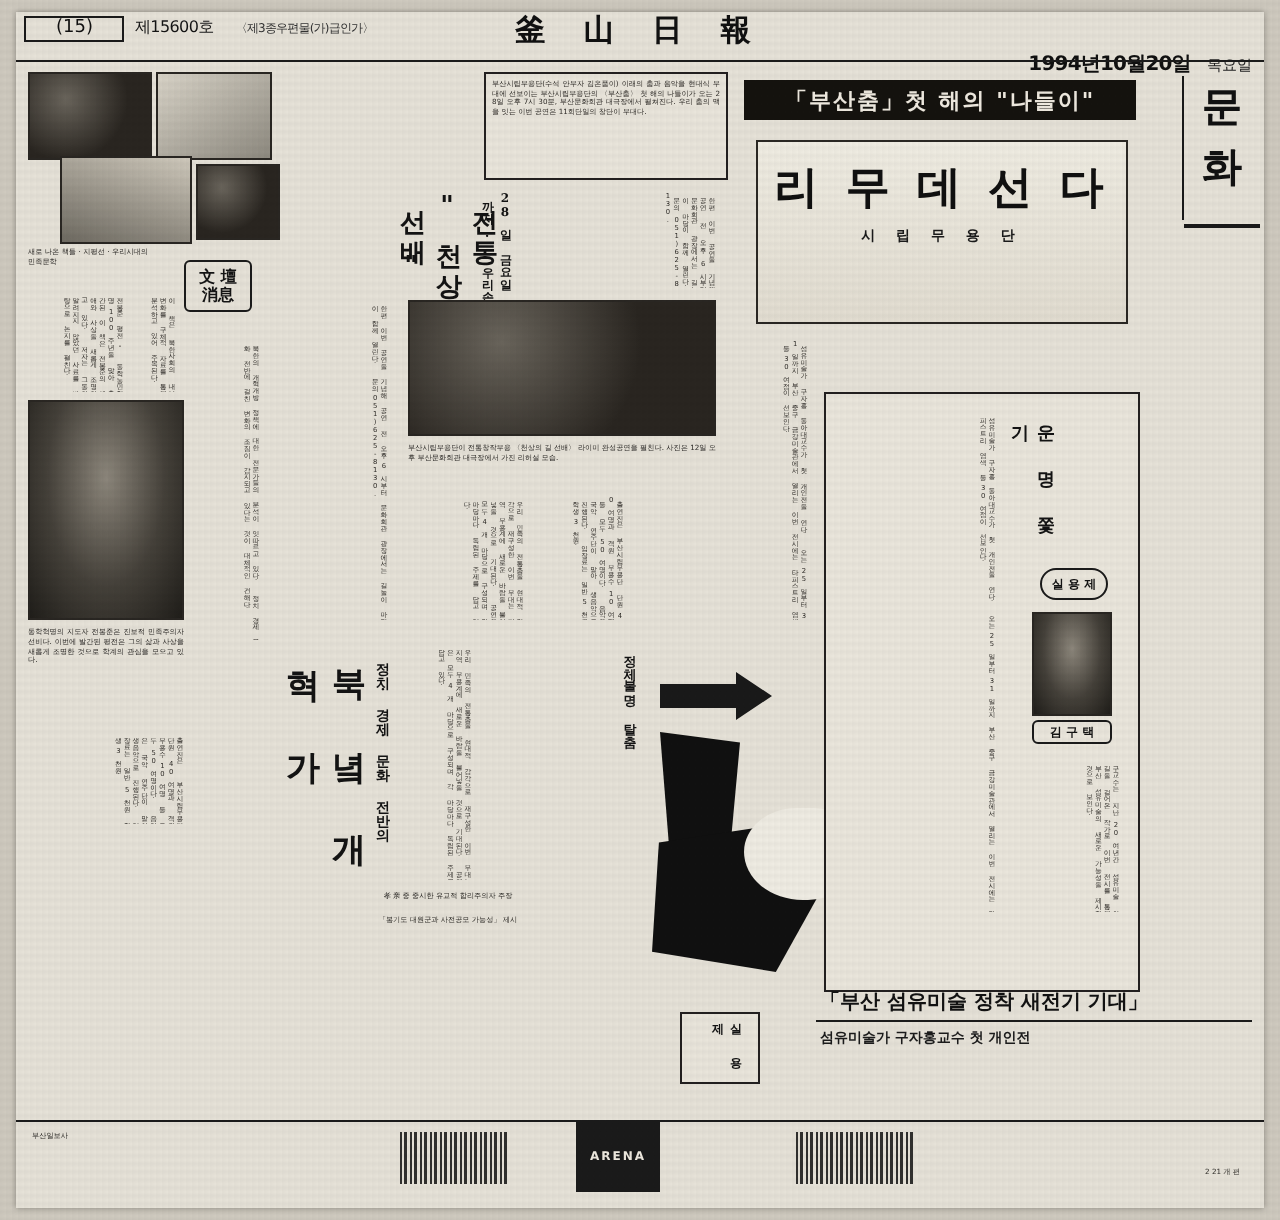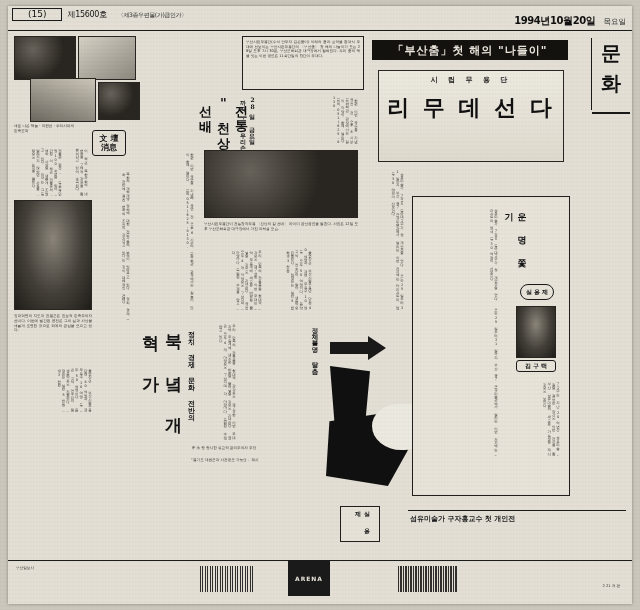--- a/index.html
+++ b/index.html
@@ -34,21 +34,21 @@
     line-height:11px;color:#111;
   }
   .issue{font-size:8px;color:#151515;font-weight:normal;letter-spacing:-.3px;}
   .regmark{font-size:6px;color:#333;margin-left:6px;letter-spacing:-.4px;}
   .mh-title{
     position:absolute;left:0;right:0;text-align:center;top:-2px;
     font-family:"DejaVu Serif","Liberation Serif",serif;
     font-size:15px;font-weight:bold;letter-spacing:7px;color:#111;
   }
   .mh-right{
-    position:absolute;right:6px;top:1px;text-align:right;
+    position:absolute;right:6px;top:12px;text-align:right;
   }
   .date{font-size:10px;font-weight:bold;color:#111;letter-spacing:-.4px;}
   .dayname{font-size:7.5px;color:#222;margin-left:3px;}
   .rule{
     position:absolute;left:8px;width:624px;background:#1c1c1c;
   }
   
   .blk{position:absolute;box-sizing:border-box;}
   .photo{
     background:#3a3733;
@@ -121,20 +121,21 @@
 
 <div id="page">
   <div class="paper"></div>
 
   <div class="masthead">
     <div class="mh-left">
       <span class="pagebox">(15)</span>
       <span class="issue">제15600호</span>
       <span class="regmark">〈제3종우편물(가)급인가〉</span>
     </div>
+    <div class="mh-title">釜 山 日 報</div>
     <div class="mh-right">
       <span class="date">1994년10월20일</span>
       <span class="dayname">목요일</span>
     </div>
   </div>
   <div class="rule" style="top:30px;height:1.4px;"></div>
 
   <div class="munhwa">
     <div class="ch">문</div>
     <div class="ch">화</div>
@@ -173,22 +174,22 @@
   <div class="blk footer-txt" style="left:126px;top:446px;width:196px;text-align:center;">孝 亲 중 중시한 유교적 합리주의자 주장</div>
   <div class="blk footer-txt" style="left:126px;top:458px;width:196px;text-align:center;">「봉기도 대원군과 사전공모 가능성」 제시</div>
 
   <div class="blk boxline" style="left:242px;top:36px;width:122px;height:54px;background:#e9e5db;padding:3px;">
     <div class="txtcol" style="font-size:3.6px;line-height:4.6px;height:48px;">부산시립무용단(수석 안무자 김온품이) 이래의 춤과 음악을 현대식 무대에 선보이는 부산시립무용단의 〈부산춤〉 첫 해의 나들이가 오는 28일 오후 7시 30분, 부산문화회관 대극장에서 펼쳐진다. 우리 춤의 맥을 잇는 이번 공연은 11회단일의 창단이 무대다.</div>
   </div>
 
   <div class="blk invtitle" style="left:372px;top:40px;width:196px;height:20px;font-size:11px;">「부산춤」첫 해의 "나들이"</div>
 
   <div class="blk artbox" style="left:378px;top:70px;width:186px;height:92px;background:linear-gradient(180deg,#efece2 0%,#e2ddd1 100%);">
+    <div style="text-align:center;margin-top:8px;font-size:22px;letter-spacing:3px;color:#111;font-weight:bold;font-family:'DejaVu Serif','Liberation Serif',serif;">리 무 데 선 다</div>
     <div style="text-align:center;margin-top:4px;font-size:7px;letter-spacing:4px;color:#1b1b1b;font-weight:bold;">시 립 무 용 단</div>
-    <div style="text-align:center;margin-top:8px;font-size:22px;letter-spacing:3px;color:#111;font-weight:bold;font-family:'DejaVu Serif','Liberation Serif',serif;">리 무 데 선 다</div>
   </div>
 
   <div class="blk" style="left:196px;top:96px;width:42px;height:118px;">
     <div class="vtitle" style="font-size:13px;height:114px;">전통 창작극 "천상의 길 선배"</div>
   </div>
   <div class="blk" style="left:238px;top:96px;width:14px;height:112px;">
     <div class="vtitle" style="font-size:6px;letter-spacing:0;height:108px;">28일 금요일 오후 7시30분까지 · 우리손춤 기념</div>
   </div>
 
   <div class="blk photo ph-dark" style="left:204px;top:150px;width:154px;height:68px;"></div>
@@ -221,20 +222,21 @@
   </div>
 
   <div class="blk roundseal" style="left:520px;top:284px;width:34px;height:16px;border-radius:8px;font-size:6px;">실 용 제</div>
 
   <div class="blk photo portrait" style="left:516px;top:306px;width:40px;height:52px;"></div>
   <div class="blk stamp" style="left:516px;top:360px;width:40px;height:12px;font-size:6px;">김 구 택</div>
 
   <div class="blk txtcol v" style="left:418px;top:206px;width:80px;height:250px;">섬유미술가 구자홍 동아대교수가 첫 개인전을 연다. 오는 25일부터 31일까지 부산 중구 금강미술관에서 열리는 이번 전시에는 타피스트리 염색 등 30여점이 선보인다.</div>
   <div class="blk txtcol v" style="left:500px;top:380px;width:60px;height:76px;">구교수는 지난 20여년간 섬유미술 한 길을 걸어온 작가로 이번 전시를 통해 부산 섬유미술의 새로운 가능성을 제시할 것으로 보인다.</div>
 
+  <div class="blk htitle" style="left:410px;top:494px;width:216px;font-size:10px;">「부산 섬유미술 정착 새전기 기대」</div>
   <div class="rule" style="left:408px;top:510px;width:218px;height:1.2px;"></div>
   <div class="blk" style="left:410px;top:514px;width:216px;font-size:7px;color:#1c1c1c;font-weight:bold;">섬유미술가 구자홍교수 첫 개인전</div>
 
   <div class="blk boxline" style="left:340px;top:506px;width:40px;height:36px;background:#e9e5db;">
     <div class="vtitle" style="font-size:6px;height:32px;margin-left:12px;">실 용 제</div>
   </div>
 
   <div class="rule" style="left:8px;top:560px;width:624px;height:1px;"></div>
   <div class="blk footer-txt" style="left:16px;top:566px;width:120px;">부산일보사</div>
   <div class="blk barcode" style="left:200px;top:566px;width:54px;height:26px;opacity:.85;"></div>

